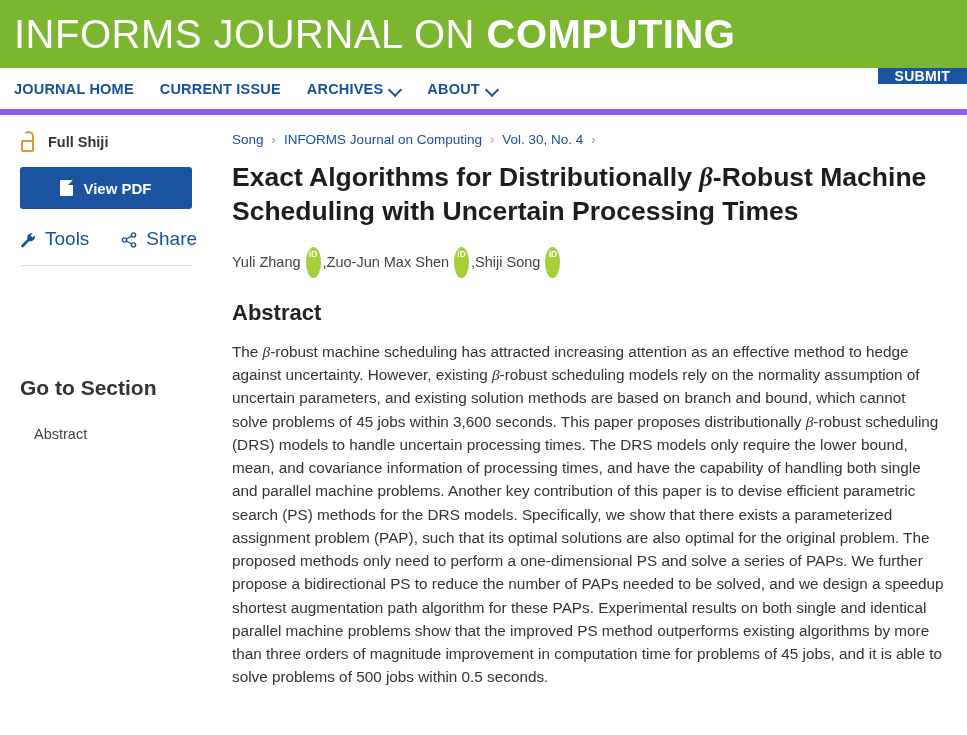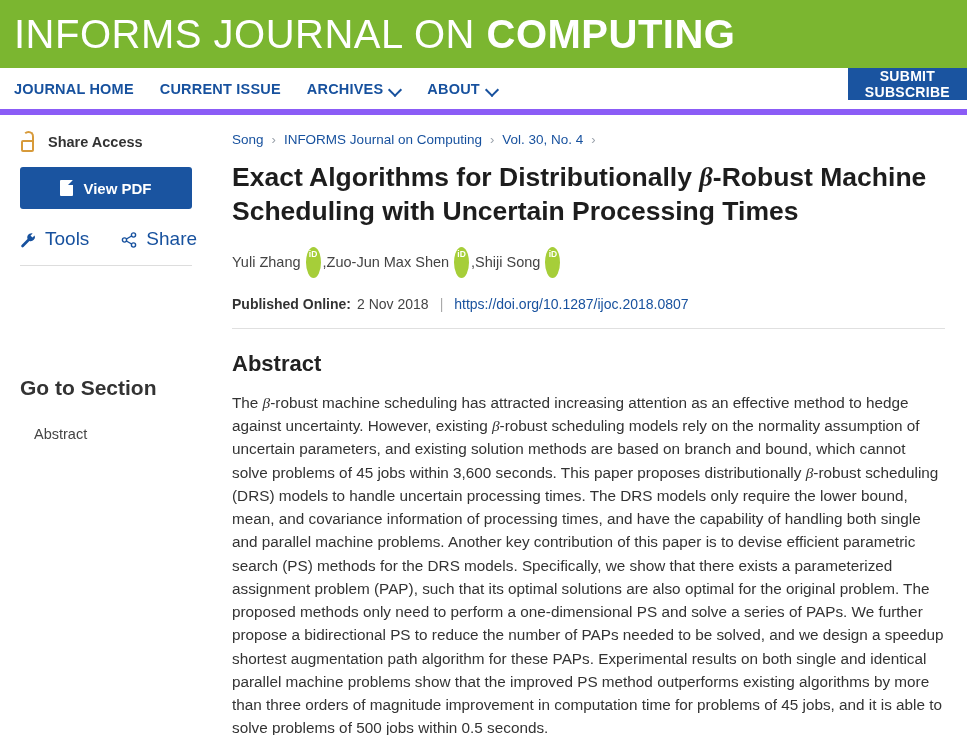--- a/index.html
+++ b/index.html
@@ -323,34 +323,33 @@
       <span>ARCHIVES</span>
       <span class="chev"></span>
     </div>
     <div class="nav-item">
       <span>ABOUT</span>
       <span class="chev"></span>
     </div>
   </div>
   <div class="nav-right">
     <div class="nav-btn">SUBMIT</div>
-    <div class="nav-btn">SUBSCRIBE</div>
   </div>
 </div>
 
 <div class="page">
 
   <div class="sidebar">
 
     <div class="access-row">
       <span class="unlock-icon">
         <span class="shackle"></span>
           <span class="body"></span>
       </span>
-      <span class="access-label">Share Access</span>
+      <span class="access-label">Full Shiji</span>
     </div>
 
     <div class="pdf-btn">
       <span class="pdf-icon"></span>
       <span>View PDF</span>
     </div>
 
     <div class="tools-row">
       <div class="tool">
         <span class="wrench-icon">
@@ -398,24 +397,18 @@
       <span class="author-name">Yuli Zhang</span>
         <span class="orcid">iD</span>
         <span>, </span>
         <span class="author-name">Zuo-Jun Max Shen</span>
         <span class="orcid">iD</span>
         <span>, </span>
         <span class="author-name">Shiji Song</span>
         <span class="orcid">iD</span>
     </div>
 
-    <div class="pub-line">
-      <span class="pub-label">Published Online:</span>
-      <span>2 Nov 2018</span>
-      <span class="pub-sep">|</span>
-      <span class="doi-link">https://doi.org/10.1287/ijoc.2018.0807</span>
-    </div>
 
     <h2 class="abstract-heading">Abstract</h2>
 
     <div class="abstract-body"><span>The </span><span class="ital">β</span><span>-robust machine scheduling has attracted increasing attention as an effective method to hedge against uncertainty. However, existing </span><span class="ital">β</span><span>-robust scheduling models rely on the normality assumption of uncertain parameters, and existing solution methods are based on branch and bound, which cannot solve problems of 45 jobs within 3,600 seconds. This paper proposes distributionally </span><span class="ital">β</span><span>-robust scheduling (DRS) models to handle uncertain processing times. The DRS models only require the lower bound, mean, and covariance information of processing times, and have the capability of handling both single and parallel machine problems. Another key contribution of this paper is to devise efficient parametric search (PS) methods for the DRS models. Specifically, we show that there exists a parameterized assignment problem (PAP), such that its optimal solutions are also optimal for the original problem. The proposed methods only need to perform a one-dimensional PS and solve a series of PAPs. We further propose a bidirectional PS to reduce the number of PAPs needed to be solved, and we design a speedup shortest augmentation path algorithm for these PAPs. Experimental results on both single and identical parallel machine problems show that the improved PS method outperforms existing algorithms by more than three orders of magnitude improvement in computation time for problems of 45 jobs, and it is able to solve problems of 500 jobs within 0.5 seconds.</span></div>
   </div>
 </div>
 
 </body></html>

